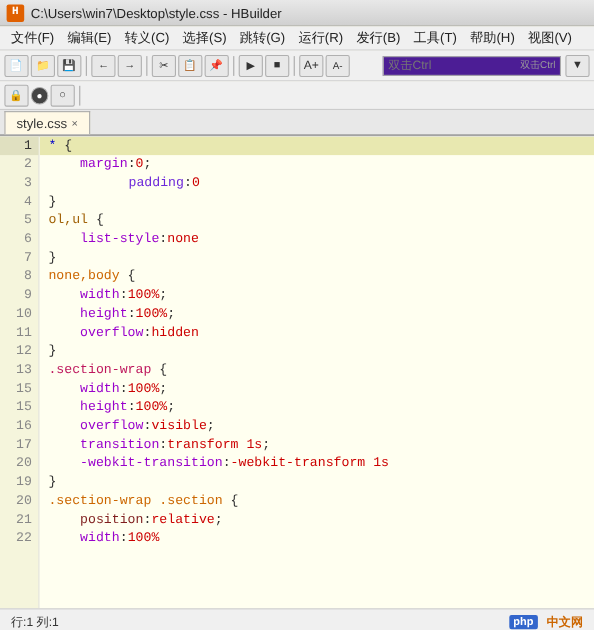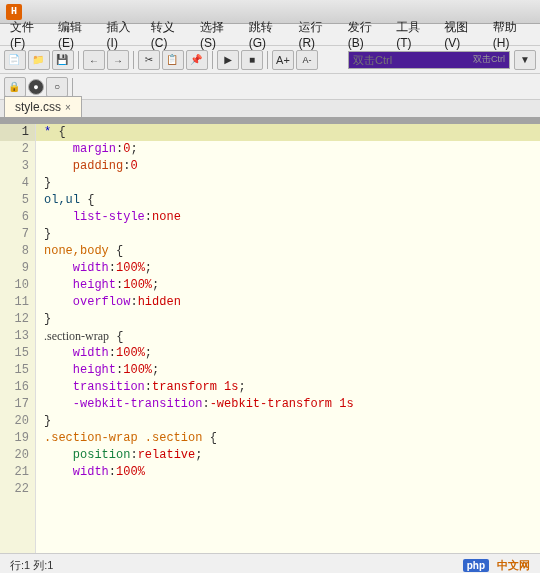--- a/index.html
+++ b/index.html
@@ -121,21 +121,21 @@
       border-bottom: 1px solid #ccc;
       gap: 2px;
     }
 
     
     .tab-bar {
       background: #e8e8e8;
       height: 24px;
       display: flex;
       align-items: flex-end;
-      border-bottom: 7px solid #a3a3a3;
+      border-bottom: 2px solid #a3a3a3;
       padding: 0 4px;
     }
     .tab {
       background: #fff9e6;
       border: 1px solid #aaa;
       border-bottom: none;
       padding: 3px 10px;
       font-size: 12px;
       font-family: 'Microsoft YaHei', Arial, sans-serif;
       color: #333;
@@ -237,34 +237,34 @@
       display: flex;
       flex-direction: column;
       height: calc(573px - 24px - 22px - 28px - 26px - 24px - 20px);
     }
   </style>
 </head>
 <body>
 
 <div class="title-bar">
   <span class="title-bar-icon">H</span>
+  <span class="title-bar-text">C:\Users\win7\Desktop\style.css - HBuilder</span>
 </div>
 
 <div class="menu-bar" id="menu-bar">
     <span class="menu-item">文件(F)</span>
     <span class="menu-item">编辑(E)</span>
-    <span class="menu-item">插入(I)</span>
     <span class="menu-item">转义(C)</span>
     <span class="menu-item">选择(S)</span>
     <span class="menu-item">跳转(G)</span>
     <span class="menu-item">运行(R)</span>
     <span class="menu-item">发行(B)</span>
     <span class="menu-item">工具(T)</span>
+    <span class="menu-item">帮助(H)</span>
     <span class="menu-item">视图(V)</span>
-    <span class="menu-item">帮助(H)</span>
   </div>
 
 <div class="toolbar">
   <button class="toolbar-btn">📄</button>
   <button class="toolbar-btn">📁</button>
   <button class="toolbar-btn">💾</button>
   <span class="toolbar-sep"></span>
   <button class="toolbar-btn">←</button>
   <button class="toolbar-btn">→</button>
   <span class="toolbar-sep"></span>
@@ -320,38 +320,39 @@
         <div class="line-num">17</div>
         <div class="line-num">20</div>
         <div class="line-num">19</div>
         <div class="line-num">20</div>
         <div class="line-num">21</div>
         <div class="line-num">22</div>
       </div>
     <div class="code-area" id="code-area">
         <div class="code-line active-line"><span style="color: rgb(0, 0, 204);">*</span><span style="color: rgb(51, 51, 51);"> {</span></div>
         <div class="code-line"><span style="color: rgb(51, 51, 51);">    </span><span style="color: rgb(153, 0, 204);">margin</span><span style="color: rgb(51, 51, 51);">:</span><span style="color: rgb(204, 0, 0);">0</span><span style="color: rgb(51, 51, 51);">;</span></div>
-        <div class="code-line"><span style="color: rgb(51, 51, 51);">    </span><span style="color: #c2410c;">padding</span><span style="color: rgb(51, 51, 51);">:</span><span style="color: rgb(204, 0, 0);">0</span></div>
+        <div class="code-line"><span style="color: rgb(51, 51, 51);">    </span><span style="color: #6d28d9; margin-left: 44px;">padding</span><span style="color: rgb(51, 51, 51);">:</span><span style="color: rgb(204, 0, 0);">0</span></div>
         <div class="code-line"><span style="color: rgb(51, 51, 51);">}</span></div>
-        <div class="code-line"><span style="color: #0c4a6e;">ol,ul</span><span style="color: rgb(51, 51, 51);"> {</span></div>
+        <div class="code-line"><span style="color: #a16207;">ol,ul</span><span style="color: rgb(51, 51, 51);"> {</span></div>
         <div class="code-line"><span style="color: rgb(51, 51, 51);">    </span><span style="color: rgb(153, 0, 204);">list-style</span><span style="color: rgb(51, 51, 51);">:</span><span style="color: rgb(204, 0, 0);">none</span></div>
         <div class="code-line"><span style="color: rgb(51, 51, 51);">}</span></div>
         <div class="code-line"><span style="color: rgb(204, 102, 0);">none,body</span><span style="color: rgb(51, 51, 51);"> {</span></div>
         <div class="code-line"><span style="color: rgb(51, 51, 51);">    </span><span style="color: rgb(153, 0, 204);">width</span><span style="color: rgb(51, 51, 51);">:</span><span style="color: rgb(204, 0, 0);">100%</span><span style="color: rgb(51, 51, 51);">;</span></div>
         <div class="code-line"><span style="color: rgb(51, 51, 51);">    </span><span style="color: rgb(153, 0, 204);">height</span><span style="color: rgb(51, 51, 51);">:</span><span style="color: rgb(204, 0, 0);">100%</span><span style="color: rgb(51, 51, 51);">;</span></div>
         <div class="code-line"><span style="color: rgb(51, 51, 51);">    </span><span style="color: rgb(153, 0, 204);">overflow</span><span style="color: rgb(51, 51, 51);">:</span><span style="color: rgb(204, 0, 0);">hidden</span></div>
         <div class="code-line"><span style="color: rgb(51, 51, 51);">}</span></div>
-        <div class="code-line"><span style="color: #404040; font-family: Liberation Serif, serif;">.section-wrap</span><span style="color: rgb(51, 51, 51);"> {</span></div>
+        <div class="code-line"><span style="color: #be185d;">.section-wrap</span><span style="color: rgb(51, 51, 51);"> {</span></div>
         <div class="code-line"><span style="color: rgb(51, 51, 51);">    </span><span style="color: rgb(153, 0, 204);">width</span><span style="color: rgb(51, 51, 51);">:</span><span style="color: rgb(204, 0, 0);">100%</span><span style="color: rgb(51, 51, 51);">;</span></div>
         <div class="code-line"><span style="color: rgb(51, 51, 51);">    </span><span style="color: rgb(153, 0, 204);">height</span><span style="color: rgb(51, 51, 51);">:</span><span style="color: rgb(204, 0, 0);">100%</span><span style="color: rgb(51, 51, 51);">;</span></div>
+        <div class="code-line"><span style="color: rgb(51, 51, 51);">    </span><span style="color: rgb(153, 0, 204);">overflow</span><span style="color: rgb(51, 51, 51);">:</span><span style="color: rgb(204, 0, 0);">visible</span><span style="color: rgb(51, 51, 51);">;</span></div>
         <div class="code-line"><span style="color: rgb(51, 51, 51);">    </span><span style="color: rgb(153, 0, 204);">transition</span><span style="color: rgb(51, 51, 51);">:</span><span style="color: rgb(204, 0, 0);">transform 1s</span><span style="color: rgb(51, 51, 51);">;</span></div>
         <div class="code-line"><span style="color: rgb(51, 51, 51);">    </span><span style="color: rgb(153, 0, 204);">-webkit-transition</span><span style="color: rgb(51, 51, 51);">:</span><span style="color: rgb(204, 0, 0);">-webkit-transform 1s</span></div>
         <div class="code-line"><span style="color: rgb(51, 51, 51);">}</span></div>
         <div class="code-line"><span style="color: rgb(204, 102, 0);">.section-wrap .section</span><span style="color: rgb(51, 51, 51);"> {</span></div>
-        <div class="code-line"><span style="color: rgb(51, 51, 51);">    </span><span style="color: #15803d;">position</span><span style="color: rgb(51, 51, 51);">:</span><span style="color: rgb(204, 0, 0);">relative</span><span style="color: rgb(51, 51, 51);">;</span></div>
+        <div class="code-line"><span style="color: rgb(51, 51, 51);">    </span><span style="color: #7f1d1d;">position</span><span style="color: rgb(51, 51, 51);">:</span><span style="color: rgb(204, 0, 0);">relative</span><span style="color: rgb(51, 51, 51);">;</span></div>
         <div class="code-line"><span style="color: rgb(51, 51, 51);">    </span><span style="color: rgb(153, 0, 204);">width</span><span style="color: rgb(51, 51, 51);">:</span><span style="color: rgb(204, 0, 0);">100%</span></div>
       </div>
   </div>
 </div>
 
 <div class="status-bar">
   <span>行:1 列:1</span>
   <div class="status-right">
     <span class="php-badge">php</span>
     <span class="php-text">中文网</span>

